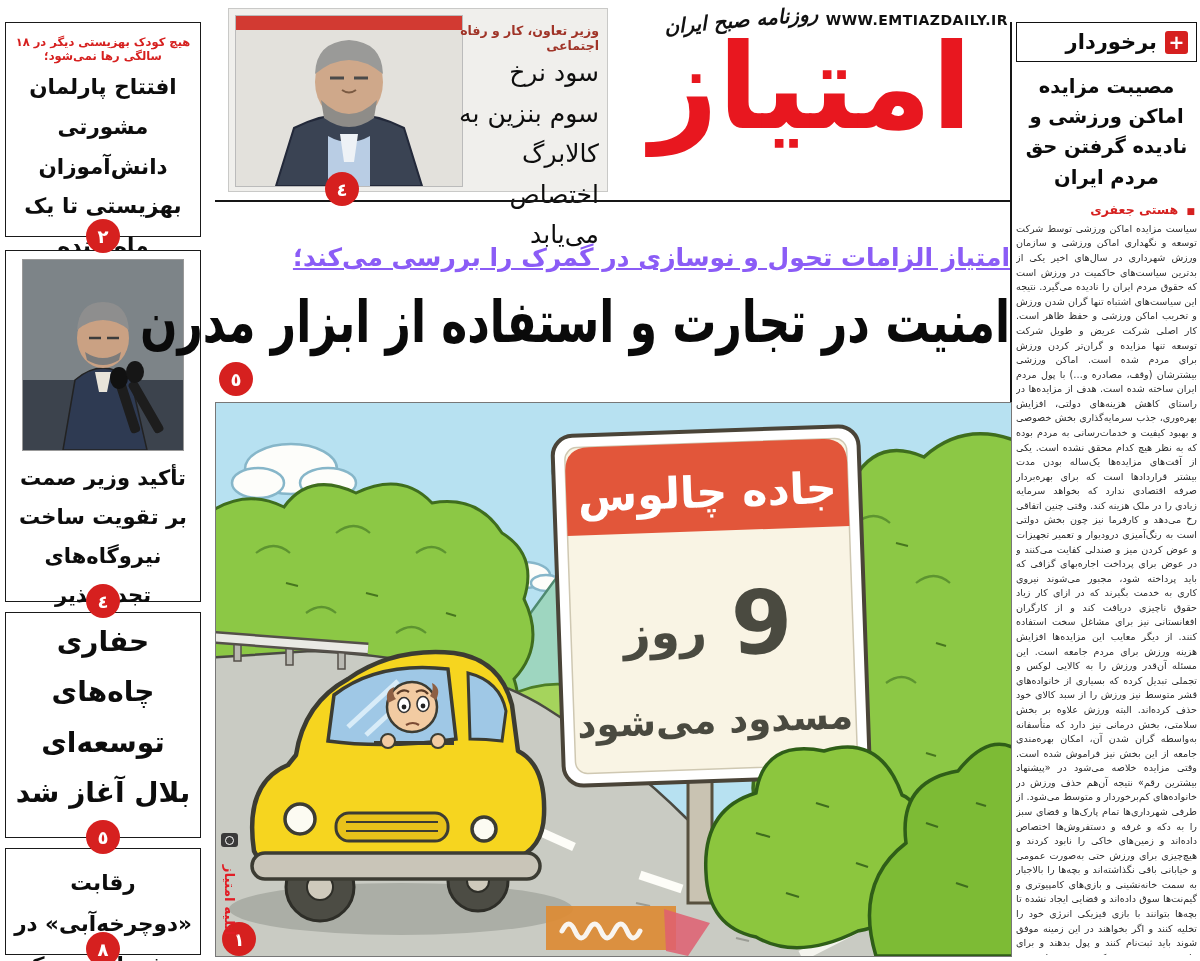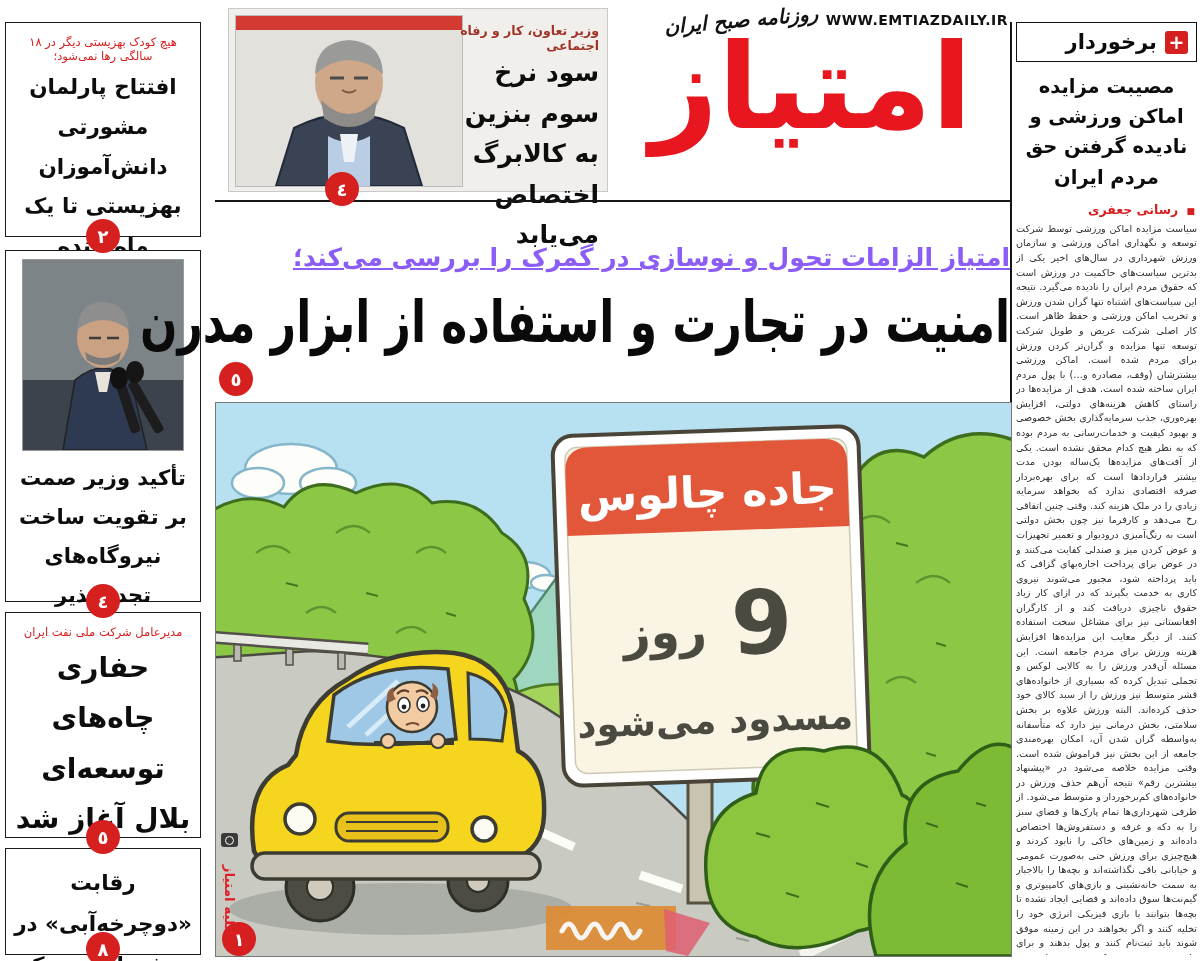--- a/index.html
+++ b/index.html
@@ -2,31 +2,31 @@
 <html lang="fa" dir="rtl"><head>
 <meta charset="utf-8">
 <style>
   html,body{margin:0;padding:0;}
   body{
     width:1200px;height:961px;position:relative;background:#fff;
     font-family:"DejaVu Sans",sans-serif;direction:rtl;overflow:hidden;color:#111;
   }
   
   .sbox{position:absolute;left:5px;width:196px;background:#fff;border:1.6px solid #1a1a1a;text-align:center;box-sizing:border-box;}
-  .sbox .kick{color:#d6201f;font-size:11.5px;font-weight:normal;margin:12px 6px 2px;}
+  .sbox .kick{color:#d6201f;font-size:11.5px;font-weight:bold;margin:12px 6px 2px;}
   .sbox .head{font-weight:900;color:#0d0d0d;margin:4px 8px;}
   .badge{position:absolute;left:50%;transform:translateX(-50%);width:34px;height:34px;border-radius:50%;
     background:#d6201f;color:#fff;font-weight:bold;font-size:18px;display:flex;align-items:center;justify-content:center;z-index:4;}
   .badge.bottom{bottom:-17px;}
   
   .topstory{position:absolute;left:228px;top:8px;width:380px;height:184px;background:#f0efec;border:1px solid #c9c9c7;box-sizing:border-box;}
   .ts-photo{position:absolute;left:6px;top:6px;width:226px;height:170px;border:1px solid #bbb;background:#e9e7e2;}
   .ts-text{position:absolute;right:8px;top:14px;width:140px;text-align:right;}
   .ts-kick{color:#a03428;font-size:12.5px;font-weight:bold;}
-  .ts-head{font-size:25px;font-weight:700;line-height:1.62;color:#0d0d0d;}
+  .ts-head{font-size:25px;font-weight:400;line-height:1.62;color:#0d0d0d;}
   .ts-badge{position:absolute;left:96px;bottom:-15px;transform:none;}
   
   .masthead{position:absolute;left:612px;top:2px;width:398px;height:194px;}
   .mh-url{position:absolute;right:2px;top:10px;font-size:14px;font-weight:900;letter-spacing:.5px;direction:ltr;color:#111;text-align:right;}
   .mh-tagline{position:absolute;left:52px;top:6px;font-size:20px;font-weight:bold;font-style:italic;transform:rotate(-5deg);color:#111;}
   .mh-logo{position:absolute;left:0;right:0;top:26px;text-align:center;font-size:118px;line-height:1;font-weight:900;color:#e8171f;letter-spacing:-4px;}
   .mh-dateline{position:absolute;right:4px;bottom:4px;font-size:13.5px;font-weight:bold;color:#1c1c1c;white-space:nowrap;}
   .mh-dateline .sq{color:#d6201f;font-size:10px;margin:0 5px;}
   .h-rule{position:absolute;left:215px;top:200px;width:795px;height:2px;background:#161616;}
   .v-rule{position:absolute;left:1010px;top:22px;height:933px;width:1.5px;background:#161616;}
@@ -77,21 +77,20 @@
     <rect x="100" y="120" width="10" height="54" rx="4" fill="#1d1d1d" transform="rotate(-18 105 147)"></rect>
     <rect x="118" y="118" width="10" height="58" rx="4" fill="#1d1d1d" transform="rotate(-30 123 147)"></rect>
     <ellipse cx="96" cy="118" rx="9" ry="11" fill="#111"></ellipse>
     <ellipse cx="112" cy="112" rx="9" ry="11" fill="#161616"></ellipse>
   </svg>
   <div class="head" style="font-size:21px;line-height:1.85;">تأکید وزیر صمت بر تقویت ساخت نیروگاه‌های تجدیدپذیر</div>
   <div class="badge bottom">٤</div>
 </div>
 
 <div class="sbox" style="top:612px;height:226px;">
-  <div class="kick">مدیرعامل شرکت ملی نفت ایران</div>
   <div class="head" style="font-size:28px;line-height:1.8;">حفاری چاه‌های توسعه‌ای بلال آغاز شد</div>
   <div class="badge bottom">٥</div>
 </div>
 
 <div class="sbox" style="top:848px;height:107px;">
   <div class="head" style="font-size:21.5px;line-height:1.9;margin-top:14px;">رقابت «دوچرخه‌آبی» در جشنواره دهوک</div>
   <div class="badge bottom" style="bottom:-12px;">٨</div>
 </div>
 
 <div class="topstory">
@@ -275,19 +274,19 @@
 </div>
 
 <div class="editorial">
   <div class="ed-header">
     <div class="ed-plus">+</div>
     <div class="ed-label">برخوردار</div>
   </div>
   <div class="ed-title">مصیبت مزایده اماکن ورزشی و نادیده گرفتن حق مردم ایران</div>
   <div class="ed-byline">
     <span class="sq">■</span>
-    <span>رسانی جعفری</span>
+    <span>هستی جعفری</span>
   </div>
   <div class="ed-body">
     <p>سیاست مزایده اماکن ورزشی توسط شرکت توسعه و نگهداری اماکن ورزشی و سازمان ورزش شهرداری در سال‌های اخیر یکی از بدترین سیاست‌های حاکمیت در ورزش است که حقوق مردم ایران را نادیده می‌گیرد. نتیجه این سیاست‌های اشتباه تنها گران شدن ورزش و تخریب اماکن ورزشی و حفظ ظاهر است. کار اصلی شرکت عریض و طویل شرکت توسعه تنها مزایده و گران‌تر کردن ورزش برای مردم شده است. اماکن ورزشی بیشترشان (وقف، مصادره و…) با پول مردم ایران ساخته شده است. هدف از مزایده‌ها در راستای کاهش هزینه‌های دولتی، افزایش بهره‌وری، جذب سرمایه‌گذاری بخش خصوصی و بهبود کیفیت و خدمات‌رسانی به مردم بوده که به نظر هیچ کدام محقق نشده است. یکی از آفت‌های مزایده‌ها یک‌ساله بودن مدت بیشتر قراردادها است که برای بهره‌بردار صرفه اقتصادی ندارد که بخواهد سرمایه زیادی را در ملک هزینه کند. وقتی چنین اتفاقی رخ می‌دهد و کارفرما نیز چون بخش دولتی است به رنگ‌آمیزی درودیوار و تعمیر تجهیزات و عوض کردن میز و صندلی کفایت می‌کنند و در عوض برای پرداخت اجاره‌بهای گزافی که باید پرداخته شود، مجبور می‌شوند نیروی کاری به خدمت بگیرند که در ازای کار زیاد حقوق ناچیزی دریافت کند و از کارگران افغانستانی نیز برای مشاغل سخت استفاده کنند. از دیگر معایب این مزایده‌ها افزایش هزینه ورزش برای مردم جامعه است. این مسئله آن‌قدر ورزش را به کالایی لوکس و تجملی تبدیل کرده که بسیاری از خانواده‌های قشر متوسط نیز ورزش را از سبد کالای خود حذف کرده‌اند. البته ورزش علاوه بر بخش سلامتی، بخش درمانی نیز دارد که متأسفانه به‌واسطه گران شدن آن، امکان بهره‌مندی جامعه از این بخش نیز فراموش شده است. وقتی مزایده خلاصه می‌شود در «پیشنهاد بیشترین رقم» نتیجه آن‌هم حذف ورزش در خانواده‌های کم‌برخوردار و متوسط می‌شود. از طرفی شهرداری‌ها تمام پارک‌ها و فضای سبز را به دکه و غرفه و دستفروش‌ها اختصاص داده‌اند و زمین‌های خاکی را نابود کردند و هیچ‌چیزی برای ورزش حتی به‌صورت عمومی و خیابانی باقی نگذاشته‌اند و بچه‌ها را بالاجبار به سمت خانه‌نشینی و بازی‌های کامپیوتری و گیم‌نت‌ها سوق داده‌اند و فضایی ایجاد نشده تا بچه‌ها بتوانند با بازی فیزیکی انرژی خود را تخلیه کنند و اگر بخواهند در این زمینه موفق شوند باید ثبت‌نام کنند و پول بدهند و برای ملی‌پوش شدن هم که بهتر می‌دانید چه اتفاقاتی رخ می‌دهد و چه بهایی را باید بپردازند.</p>
 
   </div>
 </div>
 
 </body></html>

